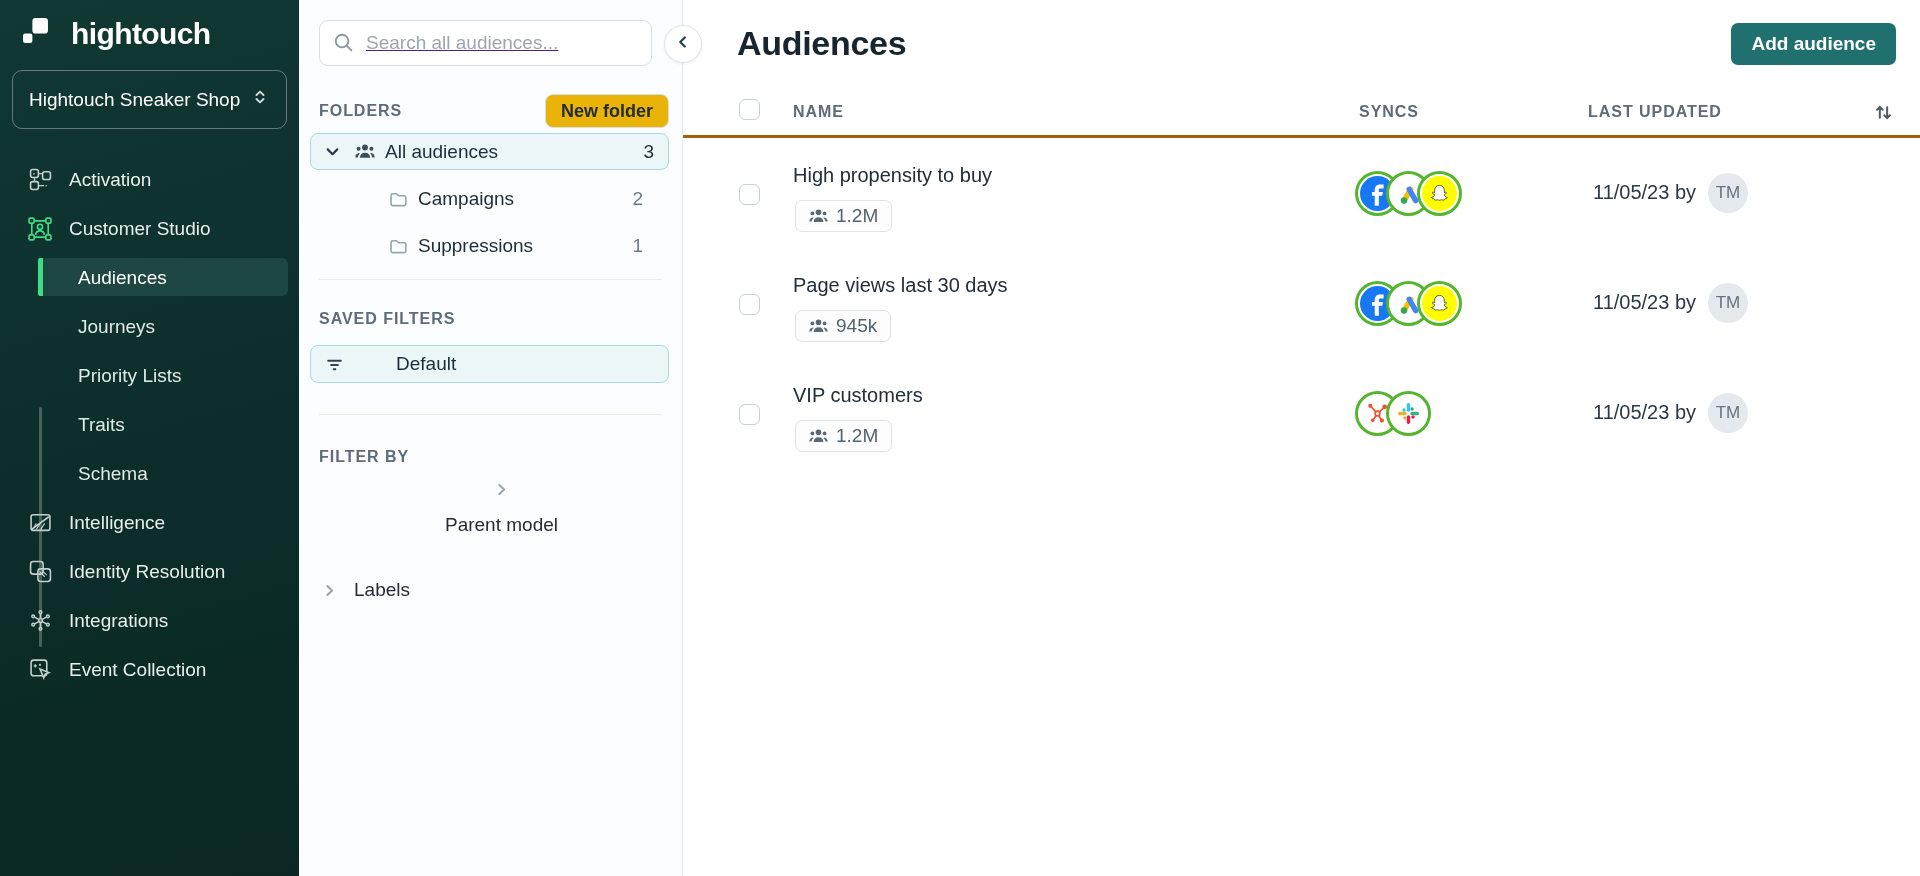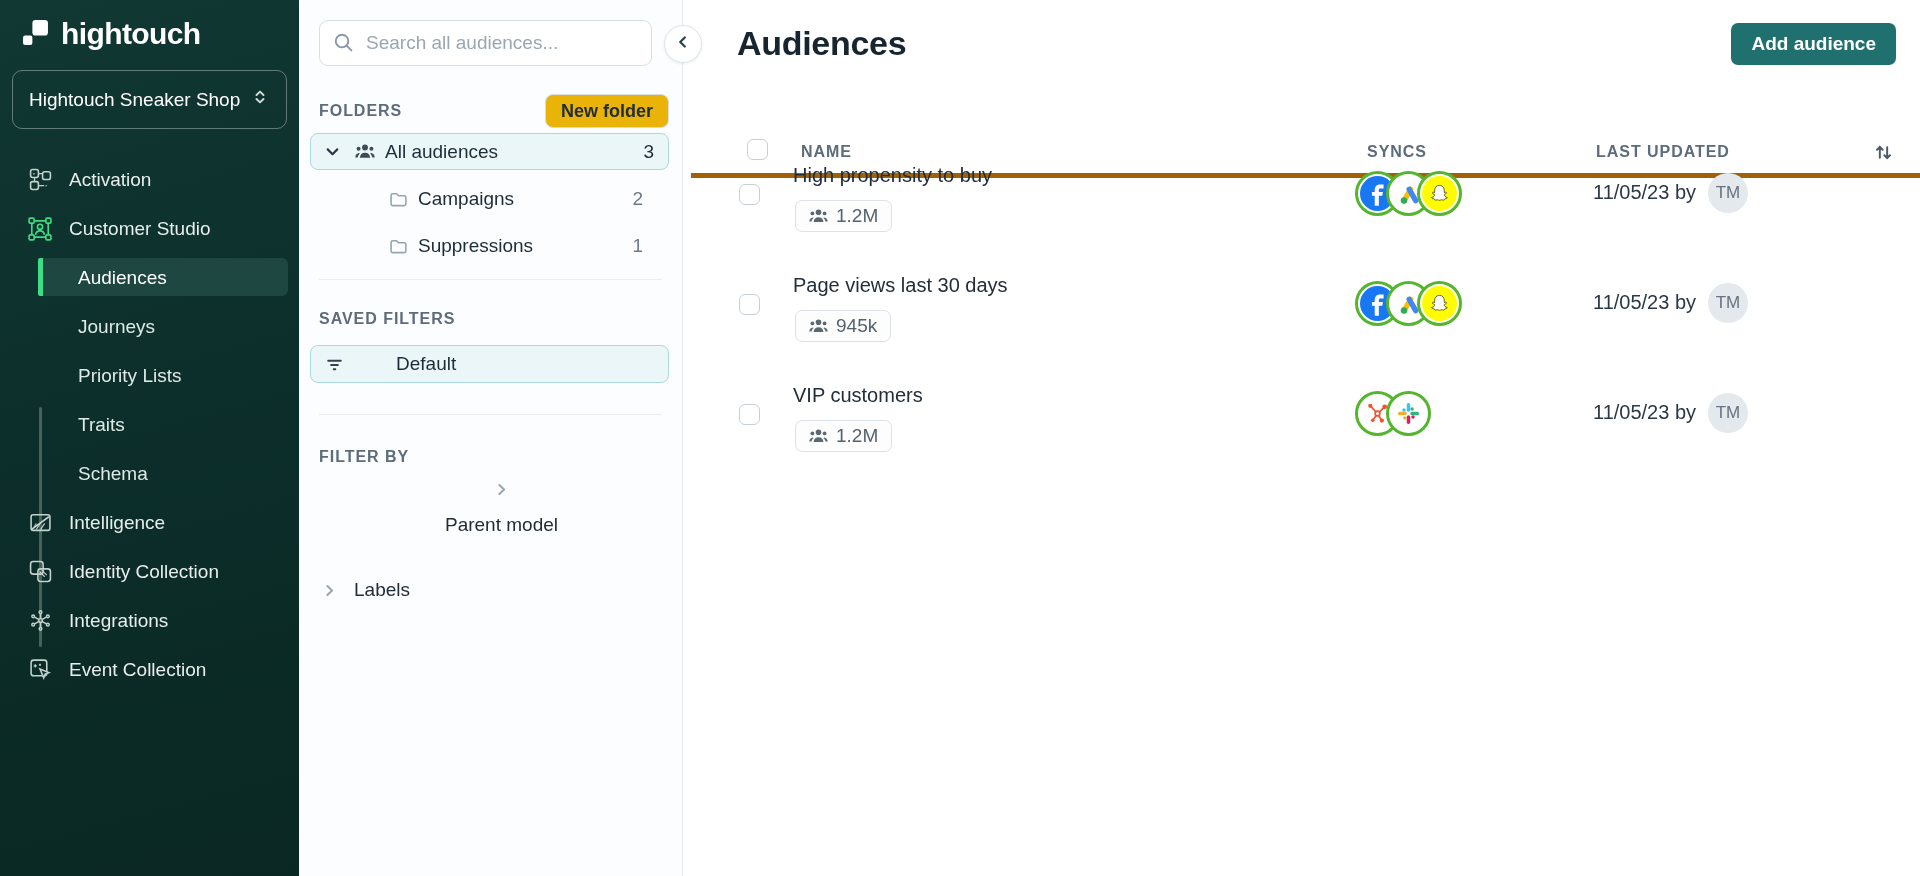--- a/index.html
+++ b/index.html
@@ -3,21 +3,21 @@
 <meta charset="utf-8">
 <style>
   * { margin:0; padding:0; box-sizing:border-box; }
   html,body { width:1920px; height:876px; font-family:"Liberation Sans", sans-serif; background:#fff; overflow:hidden; }
   .app { position:relative; width:1920px; height:876px; }
 
   
   .sidebar { position:absolute; left:0; top:0; width:299px; height:876px;
     background:linear-gradient(165deg,#103732 0%,#0c2e2a 45%,#0a2understood724 100%); }
   .sidebar { background:linear-gradient(165deg,#113833 0%,#0c2e2a 50%,#0a2723 100%); }
-  .brand { position:absolute; left:22px; top:17px; display:flex; align-items:center; gap:12px; cursor:pointer; }
+  .brand { position:absolute; left:22px; top:17px; display:flex; gap:22px; cursor:pointer; }
   .brand-word { color:#fff; font-size:30px; font-weight:700; letter-spacing:-0.6px; }
   .workspace { position:absolute; left:12px; top:70px; width:275px; height:59px;
     border:1px solid rgba(255,255,255,.35); border-radius:10px; display:flex; align-items:center;
     padding:0 16px; color:#fff; font-size:19px; cursor:pointer; }
   .workspace .ws-label { flex:1 1 auto; white-space:nowrap; overflow:hidden; }
   .nav { position:absolute; left:0; top:155px; width:299px; }
   .nav-item { position:relative; height:49px; display:flex; align-items:center; gap:17px;
     padding-left:28px; color:#e7eeec; font-size:19px; cursor:pointer; }
   .nav-item .nico { width:24px; height:24px; flex:0 0 24px; display:flex; align-items:center; justify-content:center; color:#c3d2cd; }
   .nav-item.green .nico { color:#3edc85; }
@@ -26,21 +26,21 @@
   .nav-sub .sub-label { position:relative; z-index:2; }
   .nav-sub.active { color:#ffffff; font-weight:500; }
   .nav-sub.active::before { content:""; position:absolute; left:38px; top:5px; right:11px; bottom:6px;
     background:#1e4741; border-left:5px solid #3edc85; border-radius:2px 6px 6px 2px; z-index:1; }
   .subrail { position:absolute; left:39px; top:252px; width:3px; height:240px; background:#47615b; border-radius:2px; }
 
   
   .panel { position:absolute; left:299px; top:0; width:384px; height:876px; background:#fcfdfe; border-right:1px solid #e3e9ec; }
   .search-wrap { position:absolute; left:20px; top:20px; width:333px; height:46px; }
   .search-wrap input { width:100%; height:100%; border:1px solid #d8dfe4; border-radius:9px;
-    padding:0 14px 0 46px; font-size:19px; color:#0f766e; outline:none; font-family:"Liberation Sans",sans-serif; }
+    padding:0 14px 0 46px; font-size:19px; color:#4c1d95; outline:none; font-family:"Liberation Sans",sans-serif;text-decoration:underline; }
   .search-wrap input::placeholder { color:#9aa7b1; }
   .search-wrap .sico { position:absolute; left:14px; top:12px; }
   .collapse-btn { position:absolute; left:664px; top:25px; width:38px; height:38px; border-radius:50%;
     background:#fff; border:1px solid #dde4e8; box-shadow:0 1px 3px rgba(20,40,50,.08);
     display:flex; align-items:center; justify-content:center; cursor:pointer; z-index:5; }
   .sec-label { font-size:16px; font-weight:700; letter-spacing:.06em; color:#5d6b7a; }
   .folders-head { position:absolute; left:20px; right:13px; top:94px; height:34px; display:flex; align-items:center; justify-content:space-between; }
   .new-folder { height:34px; padding:0 15px; background:#eab308; border:1px solid #d8dfe4; border-radius:8px;
     font-size:18px; font-weight:600; color:#222d38; cursor:pointer; display:flex; align-items:center; font-family:"Liberation Sans",sans-serif; }
   .tree-row { position:absolute; left:11px; right:13px; height:37px; display:flex; align-items:center; cursor:pointer; border-radius:8px; }
@@ -53,21 +53,21 @@
     border-radius:8px; display:flex; align-items:center; padding:0 14px; gap:16px; cursor:pointer; }
   .chip-label { font-size:19px; color:#1d2d38;margin-left:36px; }
   .fgroup { position:absolute; left:0; right:0; height:42px; display:flex; align-items:center; padding-left:22px; gap:16px; cursor:pointer; }
   .fgroup-label { font-size:19px; color:#222d38; }
 
   
   .main { position:absolute; left:683px; top:0; width:1237px; height:876px; background:#fff; }
   .main-title { position:absolute; left:54px; top:24px; font-size:34px; font-weight:700; color:#17252f; letter-spacing:-0.3px; }
   .add-btn { position:absolute; right:24px; top:23px; height:42px; padding:0 20px; background:#20706f; color:#fff;
     border:none; border-radius:7px; font-size:19px; font-weight:600; cursor:pointer; font-family:"Liberation Sans",sans-serif; }
-  .thead { position:absolute; left:8px; right:0; top:95px; height:43px; border-bottom:5px solid #a16207;margin-top:40px; }
+  .thead { position:absolute; left:0; right:0; top:95px; height:43px; border-bottom:3px solid #a16207; }
   .th { position:absolute; top:8px; font-size:16px; font-weight:700; letter-spacing:.06em; color:#5d6b7a; }
   .checkbox { width:21px; height:21px; border:1.5px solid #c6d0d9; border-radius:6px; background:#fff; cursor:pointer; }
   .thead .checkbox { position:absolute; left:56px; top:4px; }
   .sort-btn { position:absolute; right:22px; top:2px; width:30px; height:30px; display:flex; align-items:center; justify-content:center; cursor:pointer; }
   .rows { position:absolute; left:0; right:0; top:138px; }
   .row { position:relative; height:110px; cursor:pointer; }
   .row .checkbox { position:absolute; left:56px; top:46px; }
   .row-name { position:absolute; left:110px; top:26px; font-size:20px; font-weight:500; color:#222e39; }
   .size-badge { position:absolute; left:112px; top:62px; height:32px; display:inline-flex; align-items:center; gap:8px;
     padding:0 13px; border:1px solid #dde3e9; border-radius:7px; background:#fdfdfe; color:#55626e; font-size:19px; }
@@ -166,21 +166,21 @@
       </div>
 
       <div class="nav-item">
         <span class="nico">
           <svg width="23" height="23" viewBox="0 0 22 22" fill="none" stroke="currentColor" stroke-width="1.5">
               <rect x="1.5" y="1.5" width="12" height="12" rx="2.5"></rect>
               <rect x="8.5" y="8.5" width="12" height="12" rx="2.5"></rect>
               <path d="M10 11l5 5M12.5 10l4.5 4.5" stroke-width="1.1"></path>
             </svg>
         </span>
-        <span>Identity Collection</span>
+        <span>Identity Resolution</span>
       </div>
 
       <div class="nav-item">
         <span class="nico">
           <svg width="23" height="23" viewBox="0 0 22 22" fill="none" stroke="currentColor" stroke-width="1.4">
               <circle cx="11" cy="11" r="1.8"></circle>
               <path d="M11 9V4.5M11 13v4.5M9.3 10l-4-2.3M12.7 12l4 2.3M9.3 12l-4 2.3M12.7 10l4-2.3"></path>
               <circle cx="11" cy="3" r="1.3"></circle>
               <circle cx="11" cy="19" r="1.3"></circle>
               <circle cx="4" cy="7" r="1.3"></circle>

